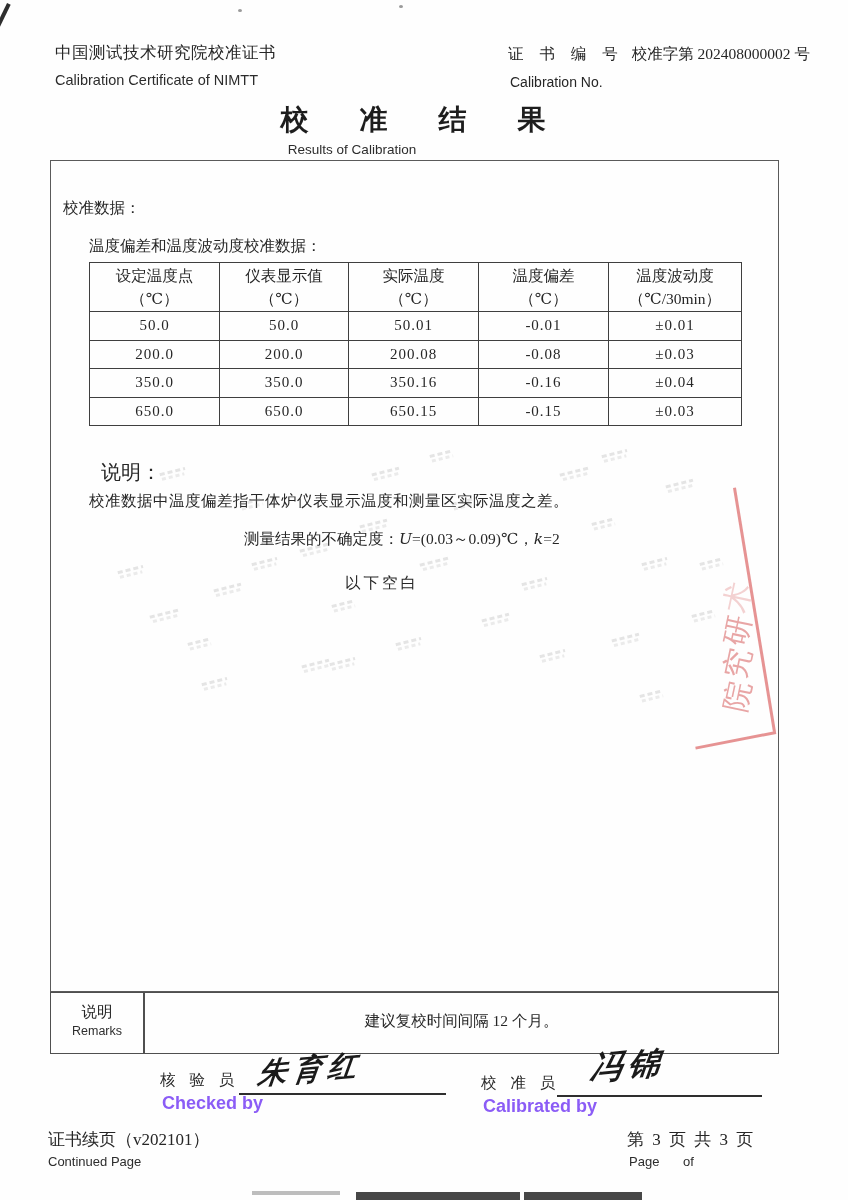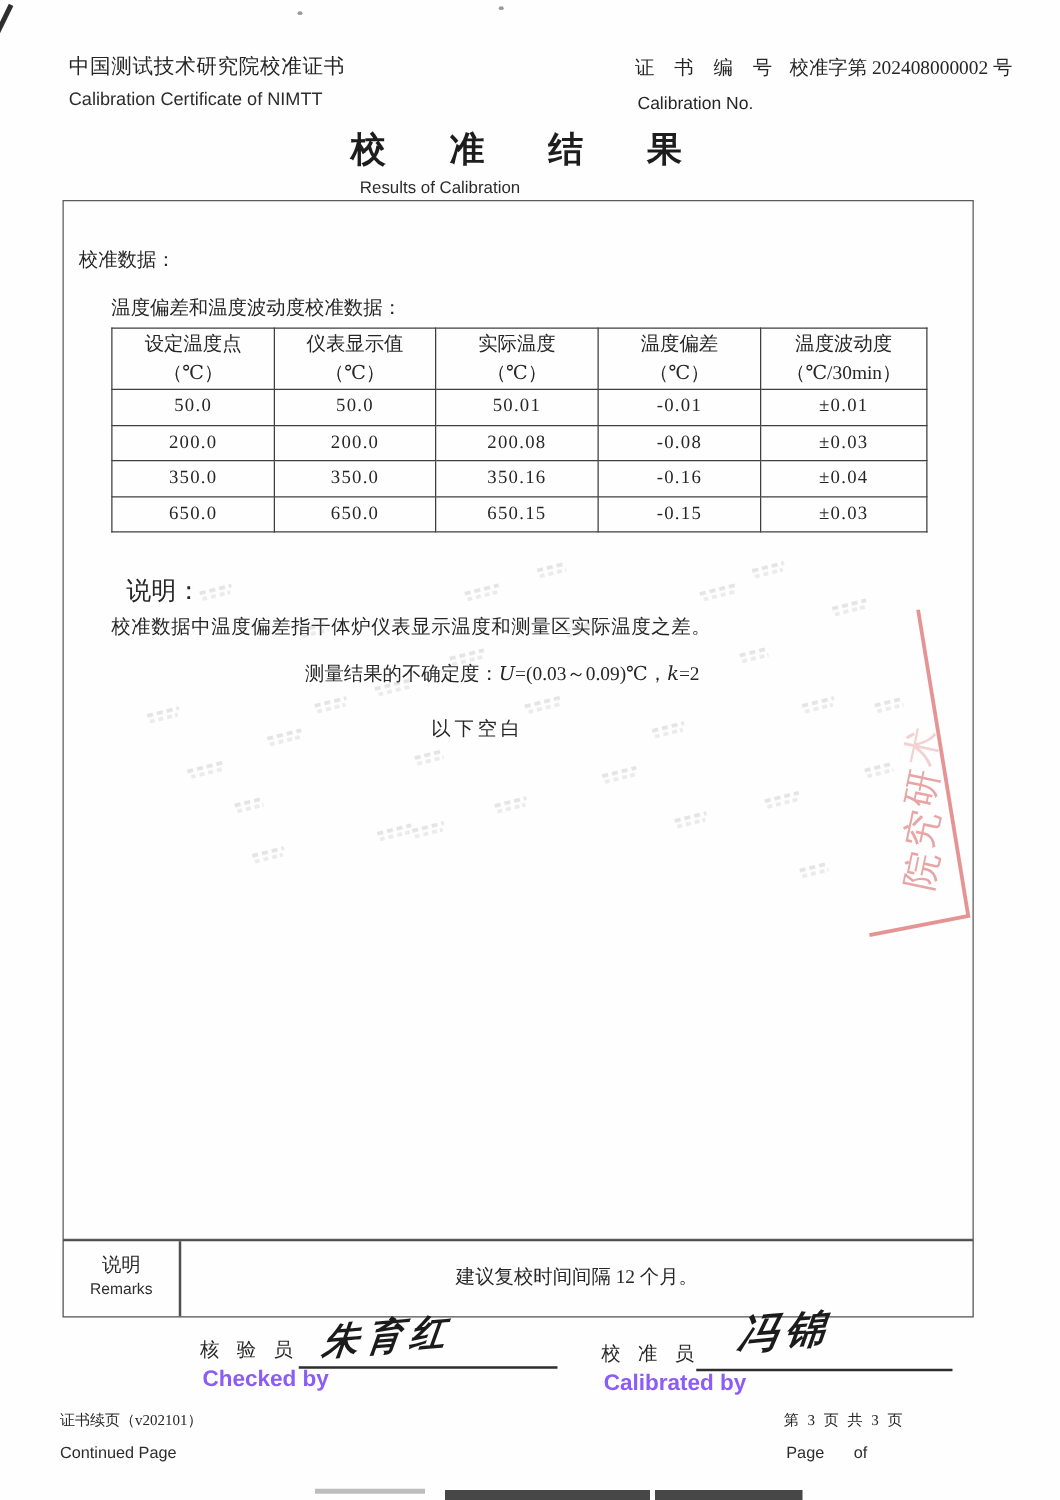--- a/index.html
+++ b/index.html
@@ -47,21 +47,21 @@
   .remarks-text { position:absolute; left:94px; top:18px; width:633px; text-align:center; font-size:15.5px; }
 
   
   .sig-label { font-size:15.5px; letter-spacing:5px; }
   .sig-en    { font-size:18px; color:#8b5cf6;font-weight:bold; }
   .sig-name  { font-size:29px; font-style:italic; font-weight:600; color:#1b1b1b;
                transform:rotate(-5deg) skewX(-12deg); letter-spacing:6px; }
   .sig-line  { height:1.6px; background:#2e2e2e; }
 
   
-  .foot-cn { font-size:12px; }
+  .foot-cn { font-size:17px; }
   .foot-en { font-size:13px; color:#2c2c2c; }
 
   
   .stamp { left:688px; top:482px; width:130px; height:290px; pointer-events:none; }
   .stamp-edge-r { position:absolute; left:45px; top:6px; width:2.6px; height:247px;
                   background:rgba(224,120,120,.8); transform-origin:top left; transform:rotate(-9.3deg); }
   .stamp-edge-b { position:absolute; left:6px; top:249px; width:82px; height:2.6px;
                   background:rgba(224,120,120,.8); transform-origin:100% 50%; transform:rotate(-11deg); }
   .stamp-char { position:absolute; left:30px; width:34px; height:34px; font-size:30px;
                 color:rgba(218,105,105,.75); transform:rotate(-78deg); }

